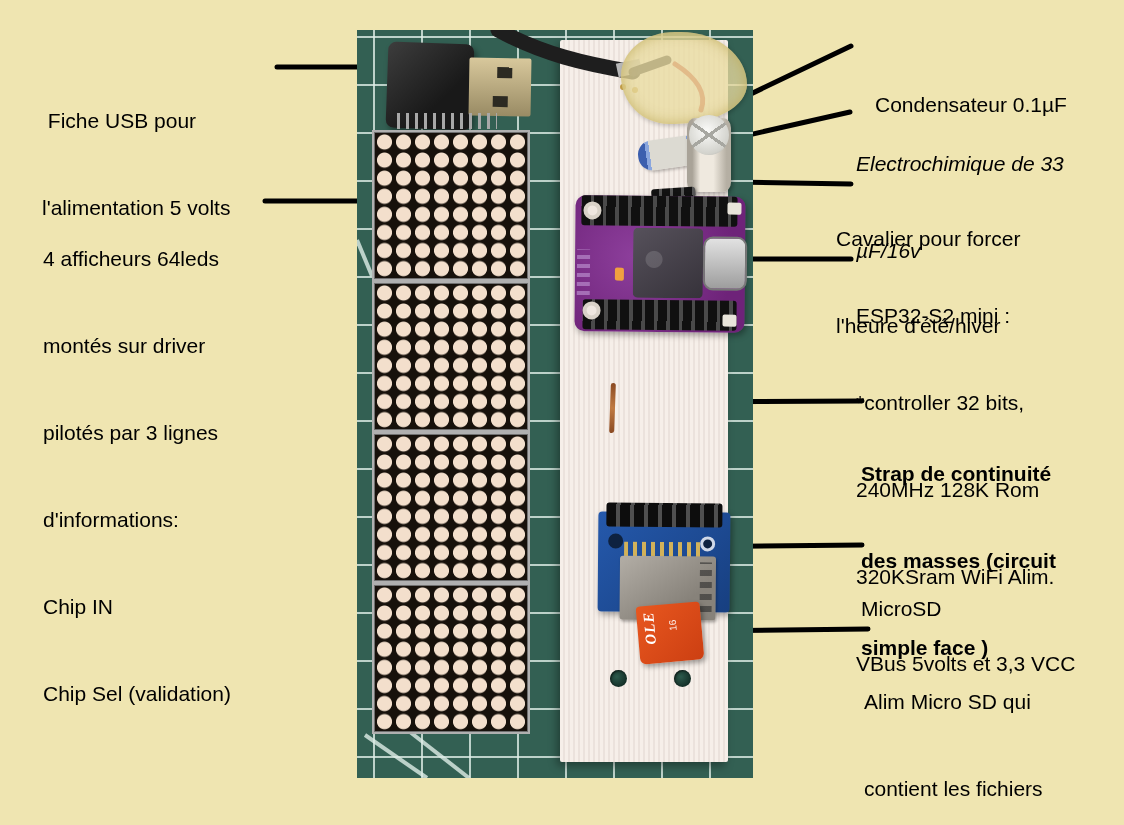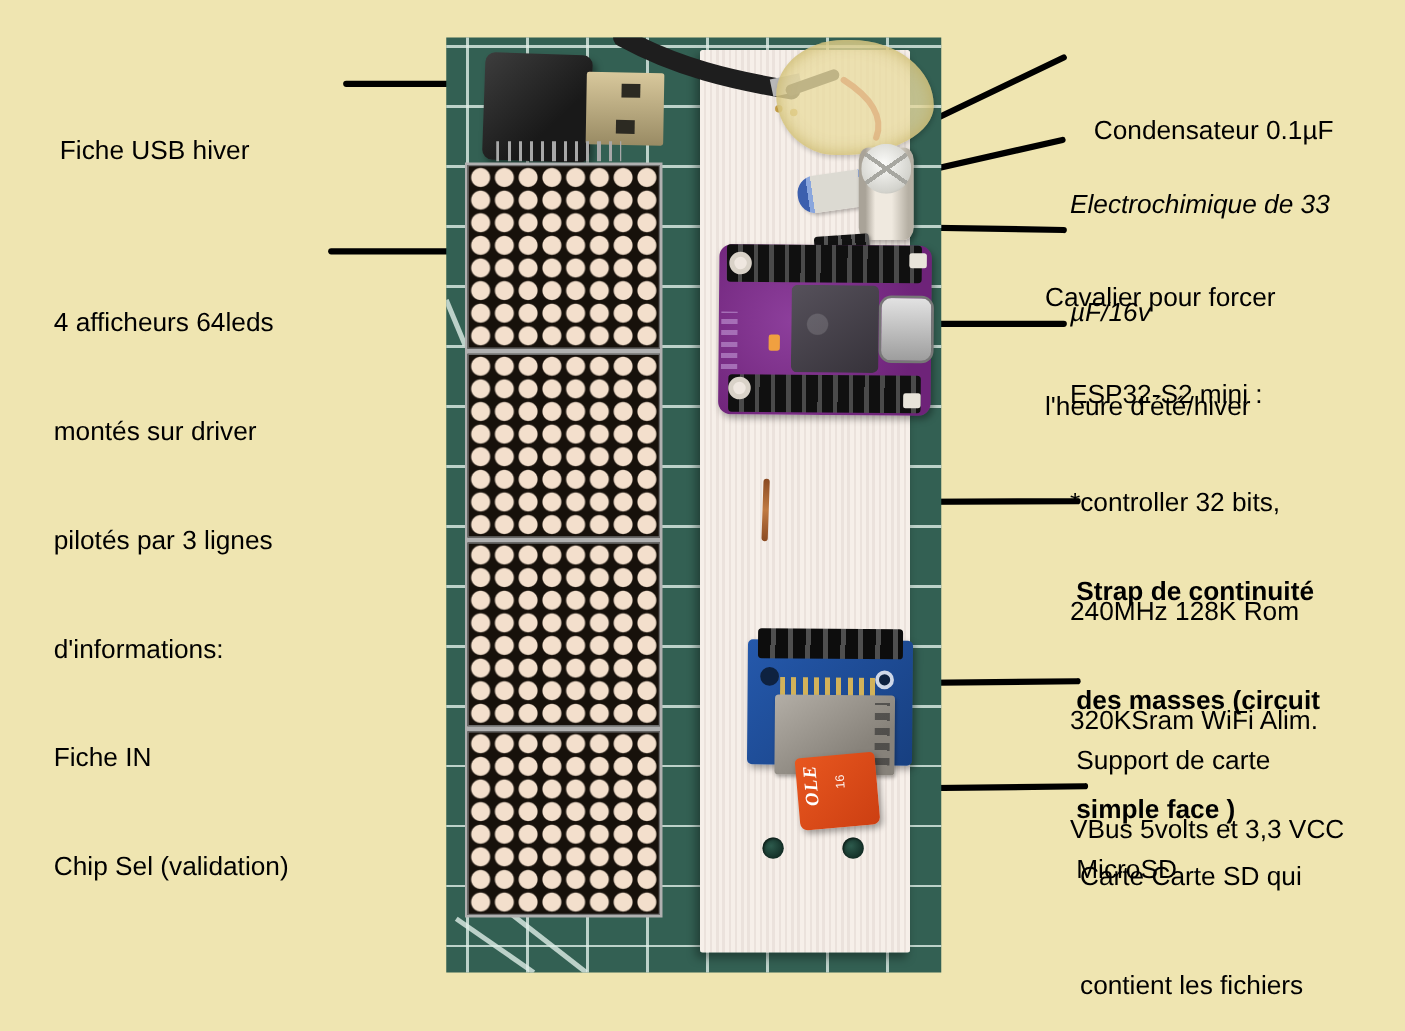--- a/index.html
+++ b/index.html
@@ -31,29 +31,30 @@
       <line x1="850" y1="112" x2="713" y2="143"></line>
       <line x1="851" y1="184" x2="669" y2="181"></line>
       <line x1="851" y1="259" x2="658" y2="259"></line>
       <line x1="862" y1="401" x2="613" y2="402"></line>
       <line x1="862" y1="545" x2="667" y2="547"></line>
       <line x1="868" y1="629" x2="695" y2="631"></line>
     </g>
   </svg>
 
   <div class="ann" style="left:42px;top:48px;">
-    <div> Fiche USB hiver</div>
+    <div> Fiche USB pour</div>
+    <div>l'alimentation 5 volts</div>
   </div>
 
   <div class="ann" style="left:43px;top:186px;">
     <div>4 afficheurs 64leds</div>
     <div>montés sur driver</div>
     <div>pilotés par 3 lignes</div>
     <div>d'informations:</div>
-    <div>Fiche IN</div>
+    <div>Chip IN</div>
     <div>Chip Sel (validation)</div>
     
     
     
     
     
     
   </div>
 
   <div class="ann" style="left:856px;top:32px;margin-left:19px;">
@@ -78,26 +79,25 @@
     <div>VBus 5volts et 3,3 VCC</div>
   </div>
 
   <div class="ann" style="left:861px;top:401px;font-weight:bold;">
     <div>Strap de continuité</div>
     <div>des masses (circuit</div>
     <div>simple face )</div>
   </div>
 
   <div class="ann" style="left:861px;top:536px;">
-    <div>Support de carte</div>
     <div>MicroSD</div>
   </div>
 
   <div class="ann" style="left:864px;top:629px;">
-    <div>Carte Carte SD qui</div>
+    <div>Alim Micro SD qui</div>
     <div>contient les fichiers</div>
     
     
     
   </div>
 
   <div class="photo">
 
     <svg class="abs" style="left:0;top:0;width:396px;height:748px;">
       <g stroke="rgba(223,238,231,.8)" stroke-width="4" fill="none">

